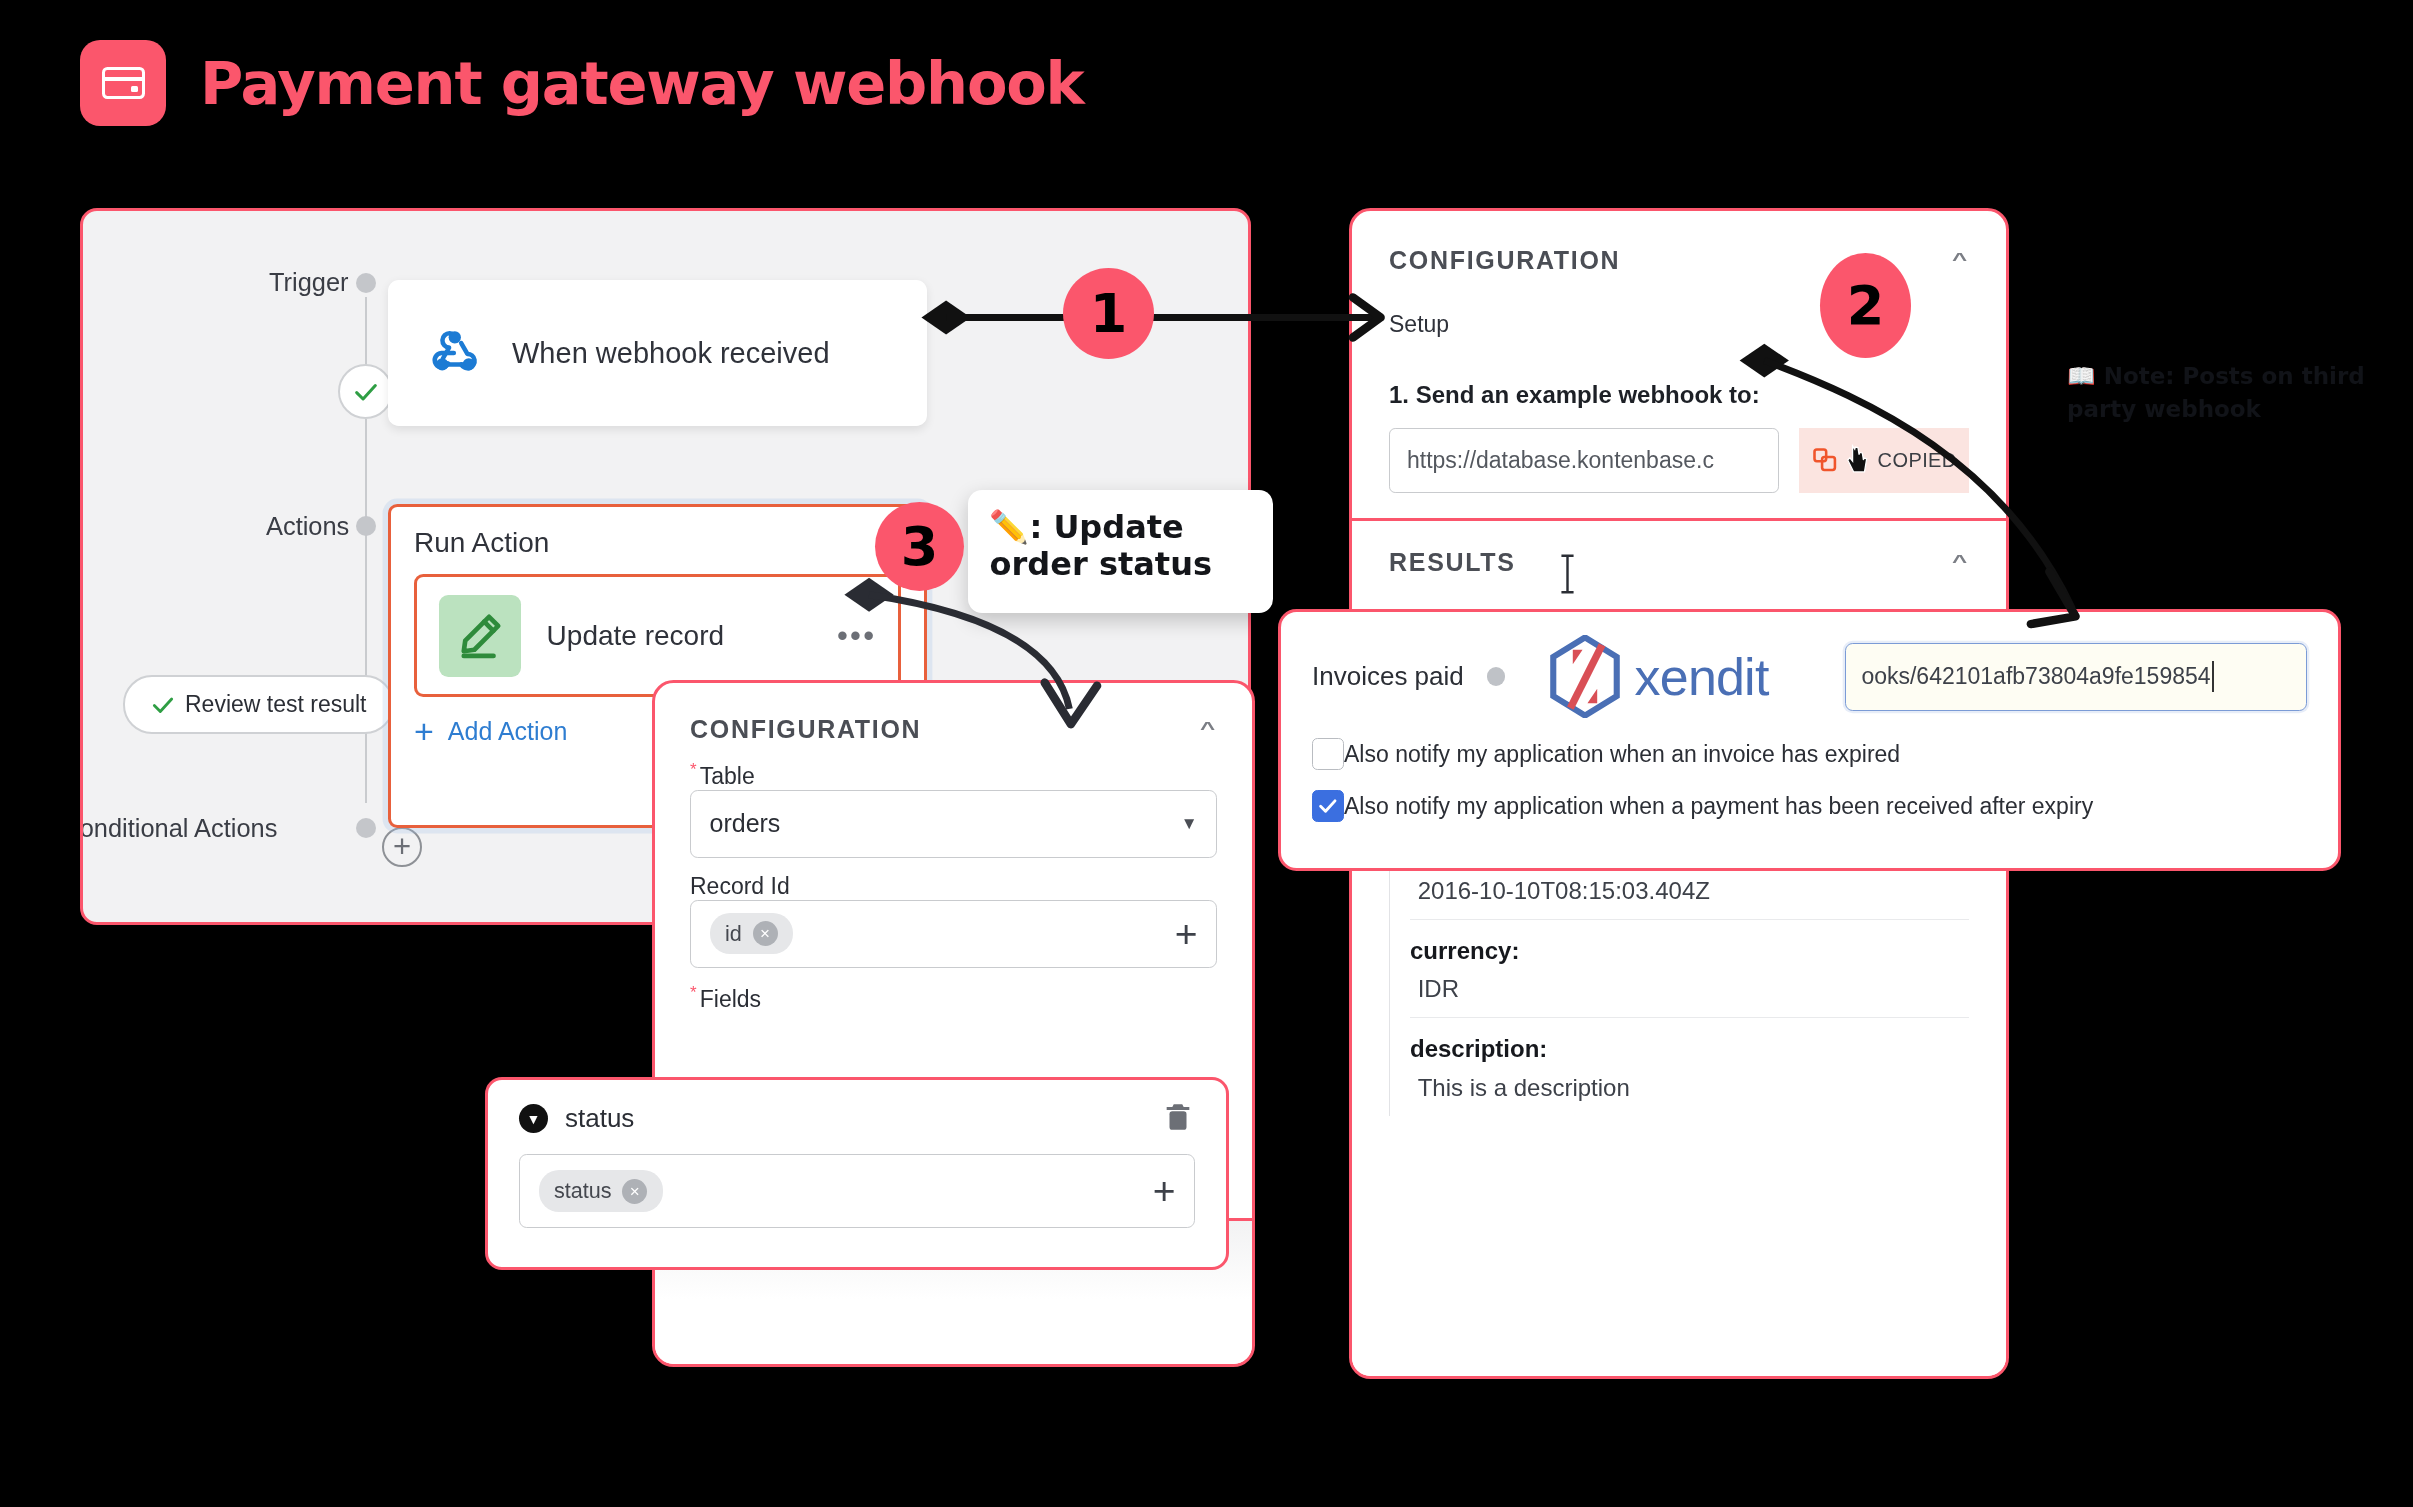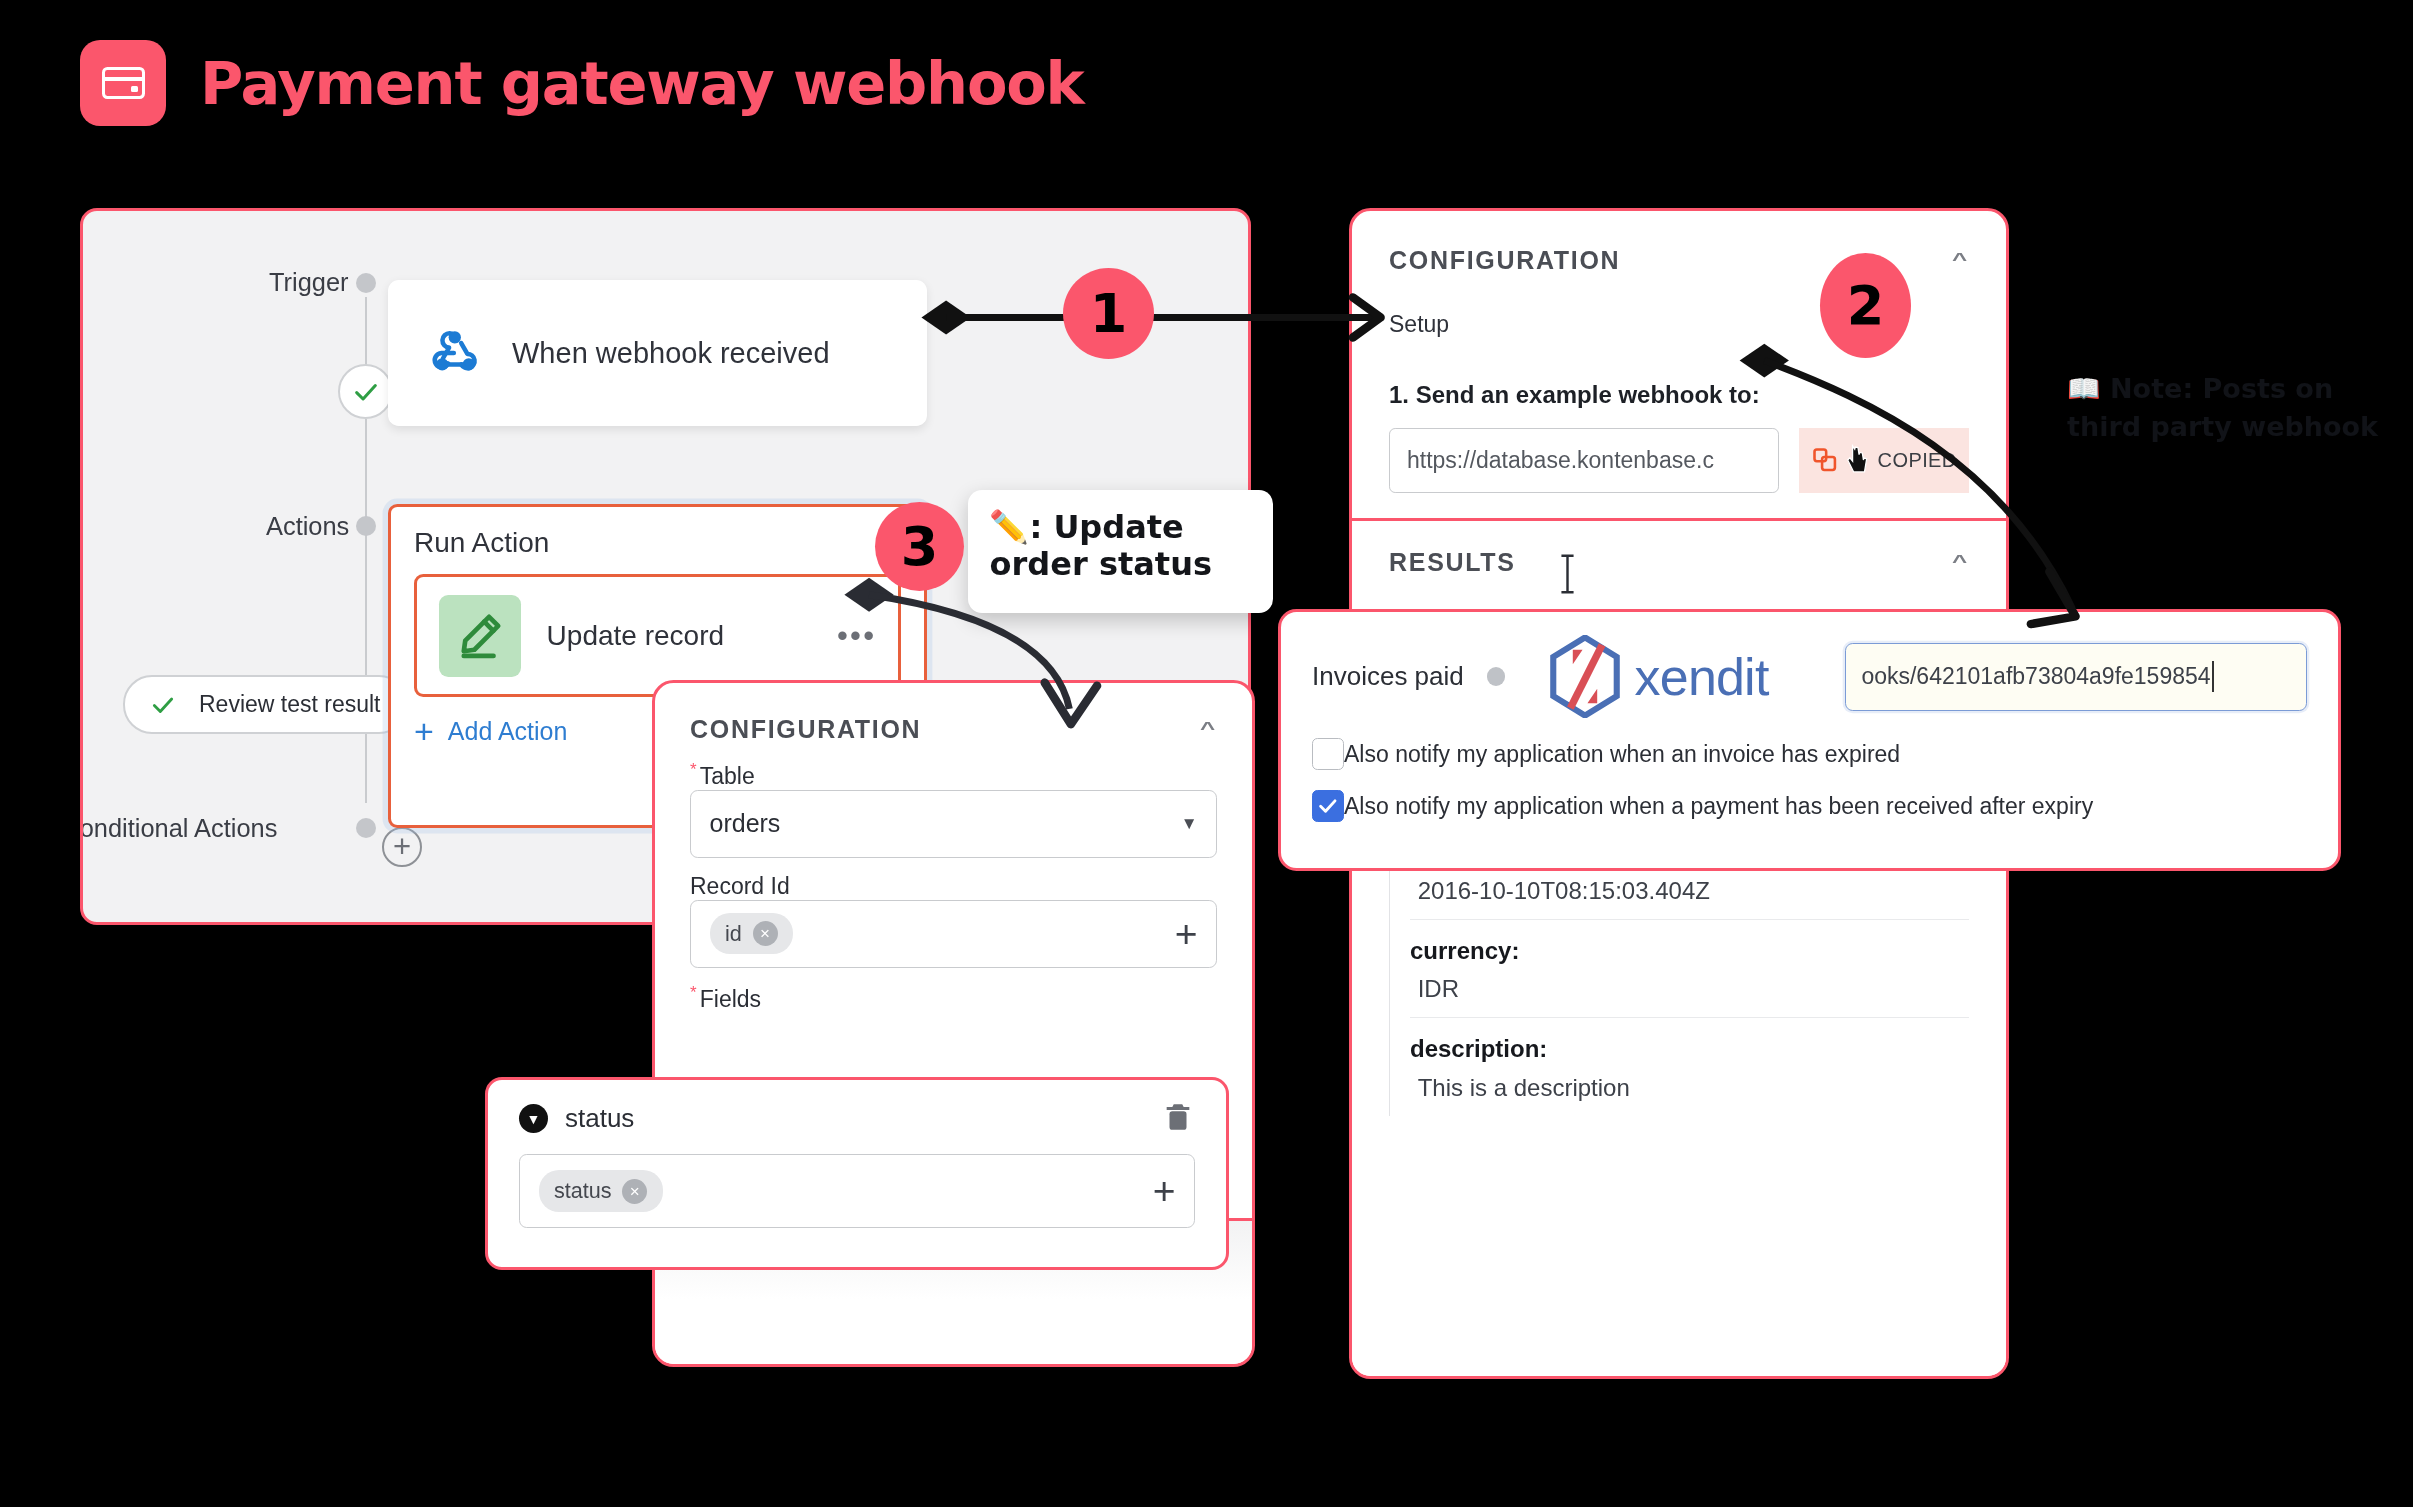--- a/index.html
+++ b/index.html
@@ -56,21 +56,21 @@
   }
   .lane-line { position:absolute; width:2.3px; background:#C9CBCE; }
   .check-bubble {
     position:absolute; width:55px; height:55px; border-radius:50%;
     background:#fff; border:2.3px solid #CFD1D4;
     display:flex; align-items:center; justify-content:center;
   }
   .check-bubble svg { width:28px; height:28px; }
   .pill {
     position:absolute; height:59px; border-radius:29px; background:#fff;
-    border:2.3px solid #CFD1D4; display:flex; align-items:center; gap:23px;
+    border:2.3px solid #CFD1D4; display:flex; align-items:center; gap:9px;
     padding:0 25px; color:#2b2e35; font-size:23px; white-space:nowrap;
   }
   #trigger-card {
     position:absolute; left:305px; top:69px; width:539px; height:146px;
     background:#fff; border-radius:10.8px;
     box-shadow:0 3.9px 9.2px rgba(0,0,0,.09);
     display:flex; align-items:center; gap:28px; padding-left:39px;
   }
   #trigger-card .label { font-size:29px; color:#2f323a; }
   #run-action-box {
@@ -207,22 +207,22 @@
     position:absolute; background:#FB566C; border-radius:50%;
     display:flex; align-items:center; justify-content:center;
     color:#000; font-weight:bold; font-family:"DejaVu Sans", sans-serif;
   }
   #badge-1 { left:1063px; top:268px; width:91px; height:91px; font-size:54px; }
   #badge-2 { left:1820px; top:253px; width:91px; height:105px; font-size:54px; border-radius:50%/50%; }
   #badge-3 { left:875px; top:502px; width:89px; height:89px; font-size:54px; }
 
   
   #note-text {
-    position:absolute; left:2067px; top:370px; width:324px;
-    font-size:27px; font-weight:bold; line-height:1.42; color:#111318;
+    position:absolute; left:2067px; top:360px; width:324px;
+    font-size:23px; font-weight:bold; line-height:1.42; color:#111318;
     font-family:"DejaVu Sans", sans-serif;
   }
 
   svg.overlay { position:absolute; left:0; top:0; width:2413px; height:1507px; pointer-events:none; }
 </style>
 </head>
 <body>
 
 <div id="header">
   <div id="app-icon">

